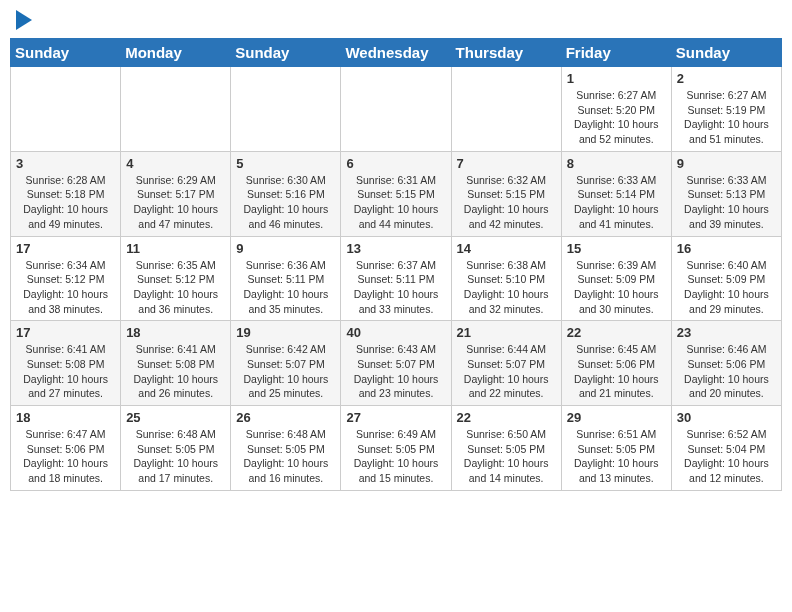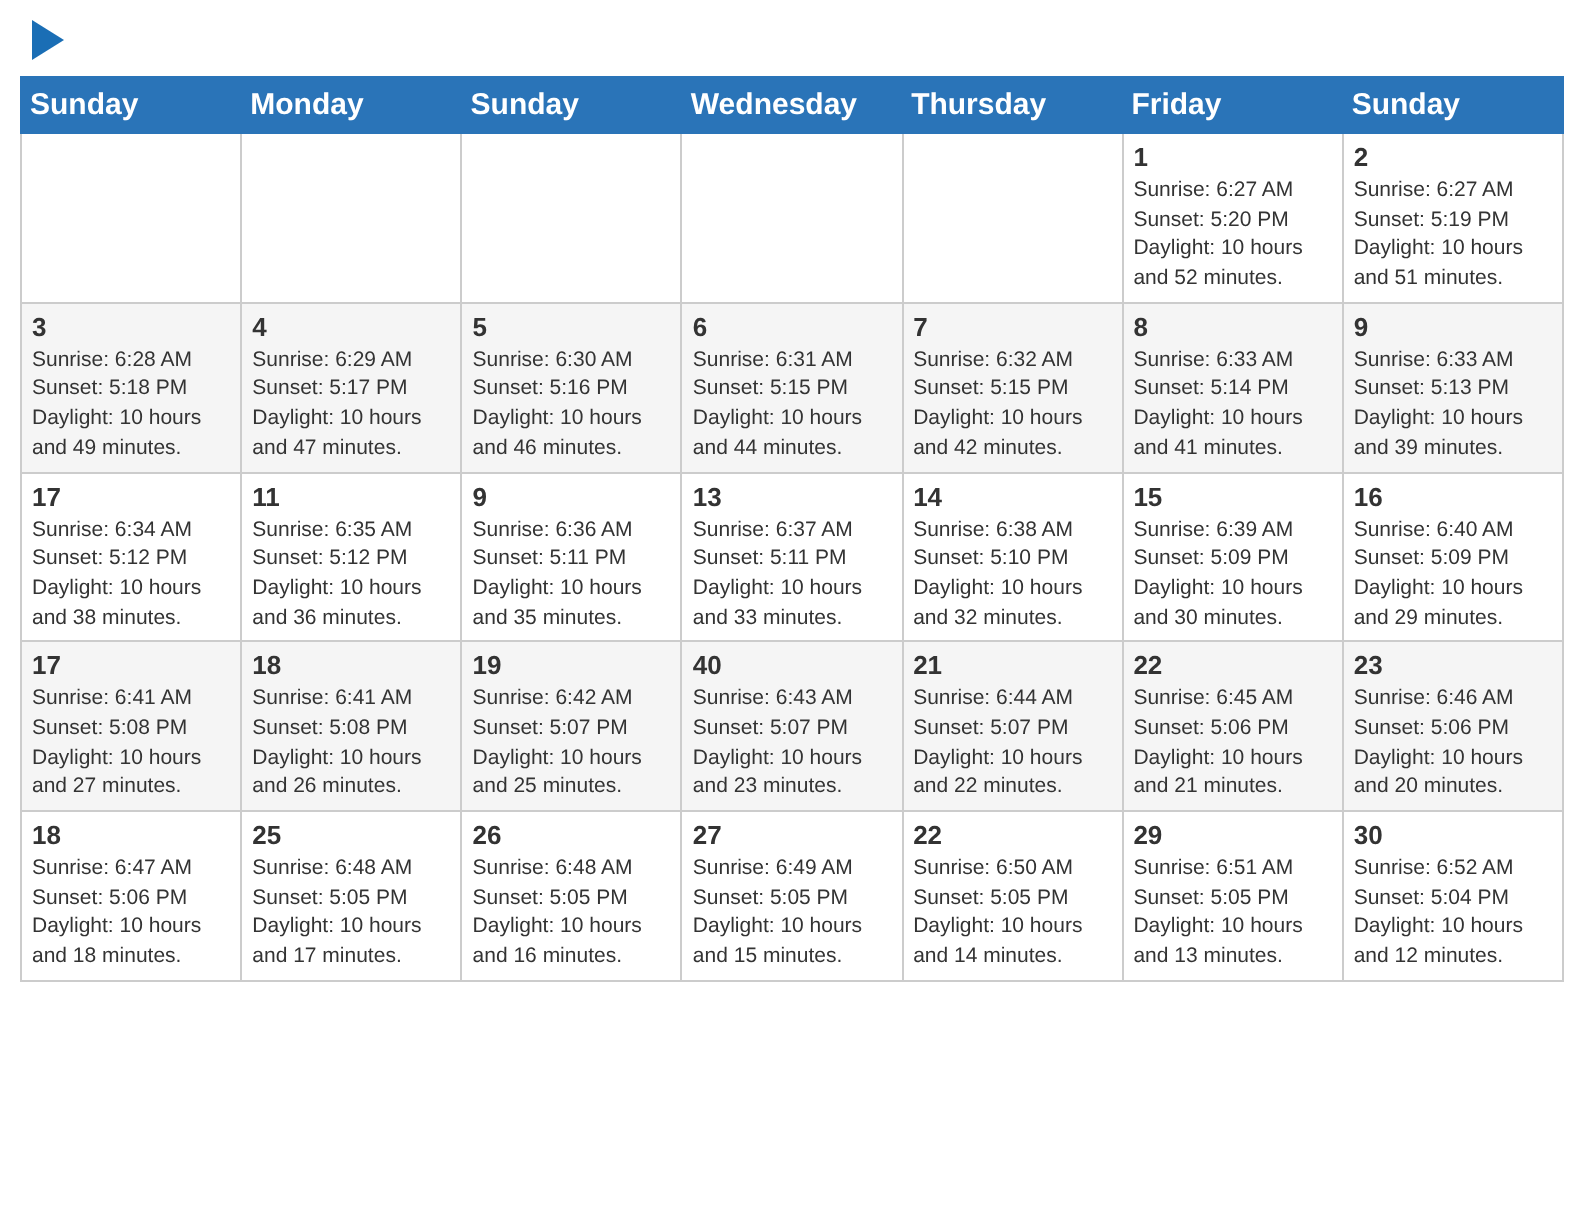--- a/index.html
+++ b/index.html
@@ -83,20 +83,21 @@
       font-size: 13px;
       font-weight: bold;
       color: #333;
       display: block;
       margin-bottom: 2px;
     }
     .day-info {
       font-size: 10.5px;
       line-height: 1.4;
       color: #333;
+      text-align: center;
     }
     .empty {
       background: #fff;
     }
   </style>
 </head>
 <body>
 
 <div class="header">
   <div class="logo">

